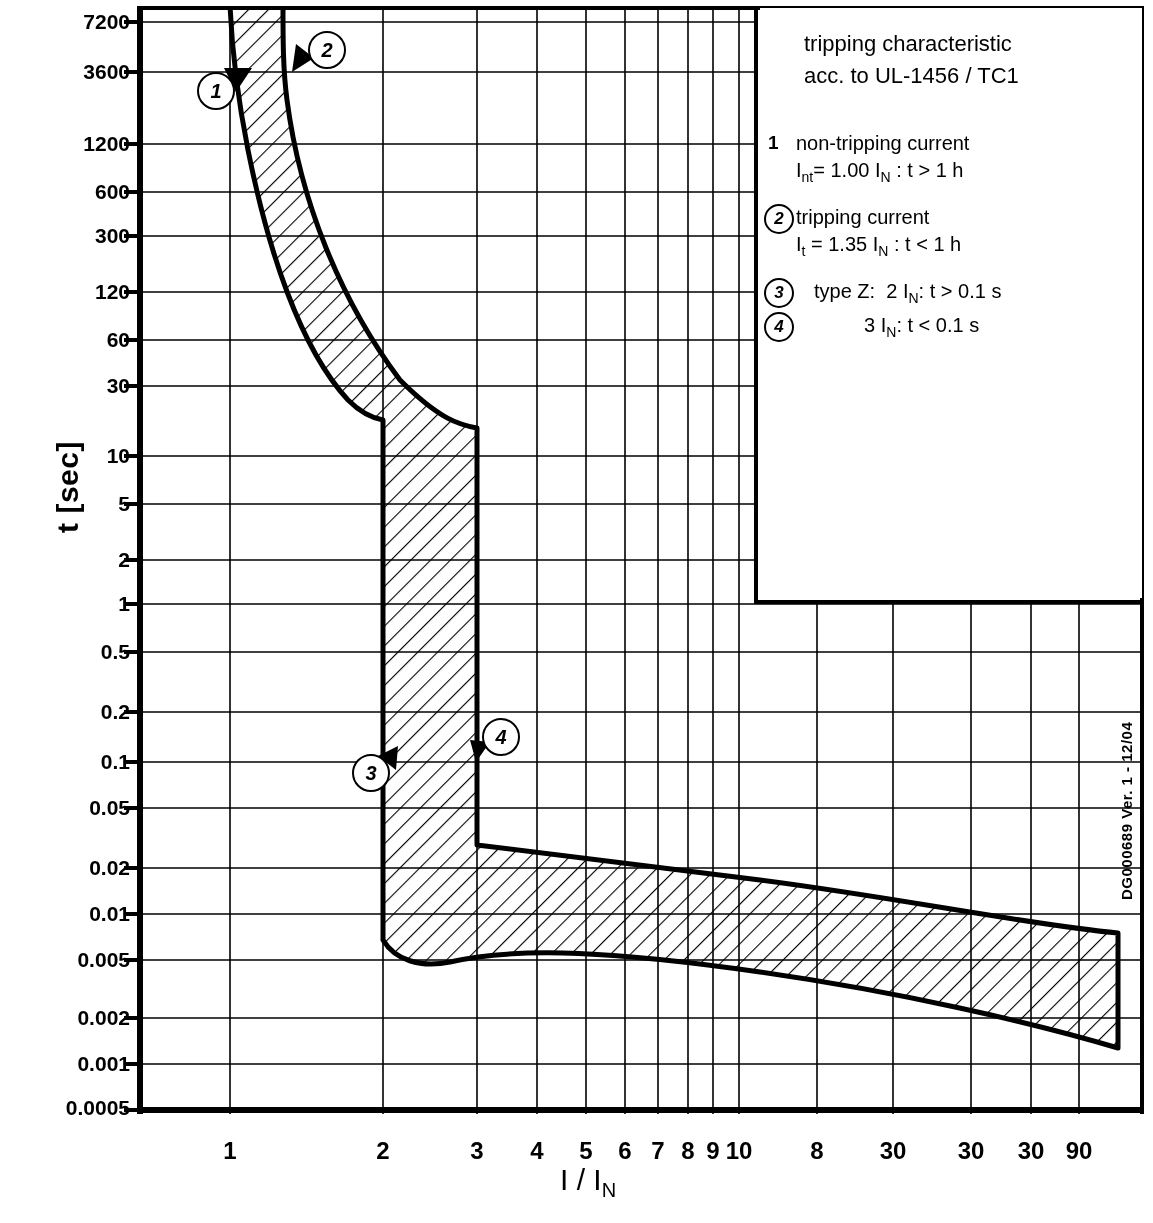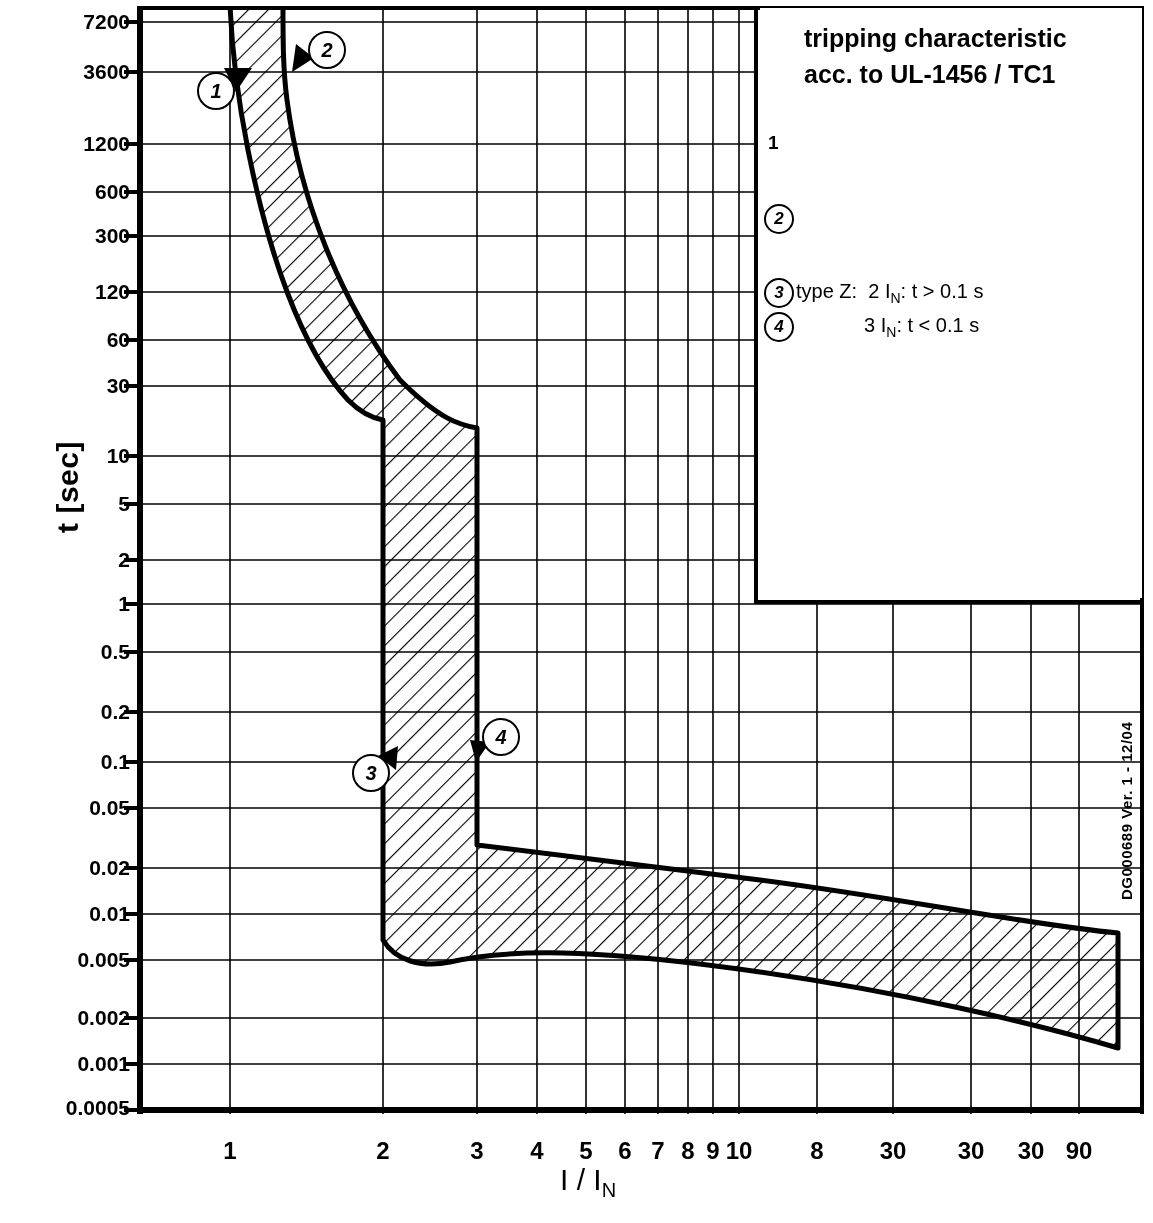--- a/index.html
+++ b/index.html
@@ -25,21 +25,21 @@
 
   .xtick{
     position:absolute;top:1137px;font-size:24px;font-weight:bold;text-align:center;
     transform:translateX(-50%);
   }
 
   .legend-box{
     position:absolute;left:760px;top:8px;width:382px;height:590px;background:#fff;
   }
   .legend-title{
-    position:absolute;left:44px;top:12px;font-size:25px;font-weight:bold;line-height:1.45;
+    position:absolute;left:44px;top:20px;font-size:22px;font-weight:normal;line-height:1.45;
   }
   .legend-row{position:absolute;font-size:20px;line-height:1.35;}
   .legend-row sub{font-size:14px;}
   .circnum{
     position:absolute;width:26px;height:26px;border:2px solid #000;border-radius:50%;
     font-size:17px;font-weight:bold;font-style:italic;text-align:center;line-height:26px;
   }
   .plainnum{position:absolute;font-size:19px;font-weight:bold;}
 
   .marker{
@@ -242,25 +242,33 @@
   <div class="marker" style="left:352px;top:754px">3</div>
   <div class="marker" style="left:482px;top:718px">4</div>
 
   <div class="legend-box">
     <div class="legend-title">
       <div>tripping characteristic</div>
       <div>acc. to UL-1456 / TC1</div>
     </div>
 
     <div class="plainnum" style="left:8px;top:124px">1</div>
+    <div class="legend-row" style="left:36px;top:122px">
+      <div>non-tripping current</div>
+      <div>I<sub>nt</sub>= 1.00 I<sub>N</sub> : t &gt; 1 h</div>
+    </div>
 
     <div class="circnum" style="left:4px;top:196px">2</div>
+    <div class="legend-row" style="left:36px;top:196px">
+      <div>tripping current</div>
+      <div>I<sub>t</sub> = 1.35 I<sub>N</sub> : t &lt; 1 h</div>
+    </div>
 
     <div class="circnum" style="left:4px;top:270px">3</div>
-    <div class="legend-row" style="left:36px;top:270px">
+    <div class="legend-row" style="left:54px;top:270px">
       <div>type Z:&nbsp; 2 I<sub>N</sub>: t &gt; 0.1 s</div>
     </div>
 
     <div class="circnum" style="left:4px;top:304px">4</div>
     <div class="legend-row" style="left:104px;top:304px">
       <div>3 I<sub>N</sub>: t &lt; 0.1 s</div>
     </div>
   </div>
 
   <div class="sidecode">DG000689  Ver. 1 - 12/04</div>

